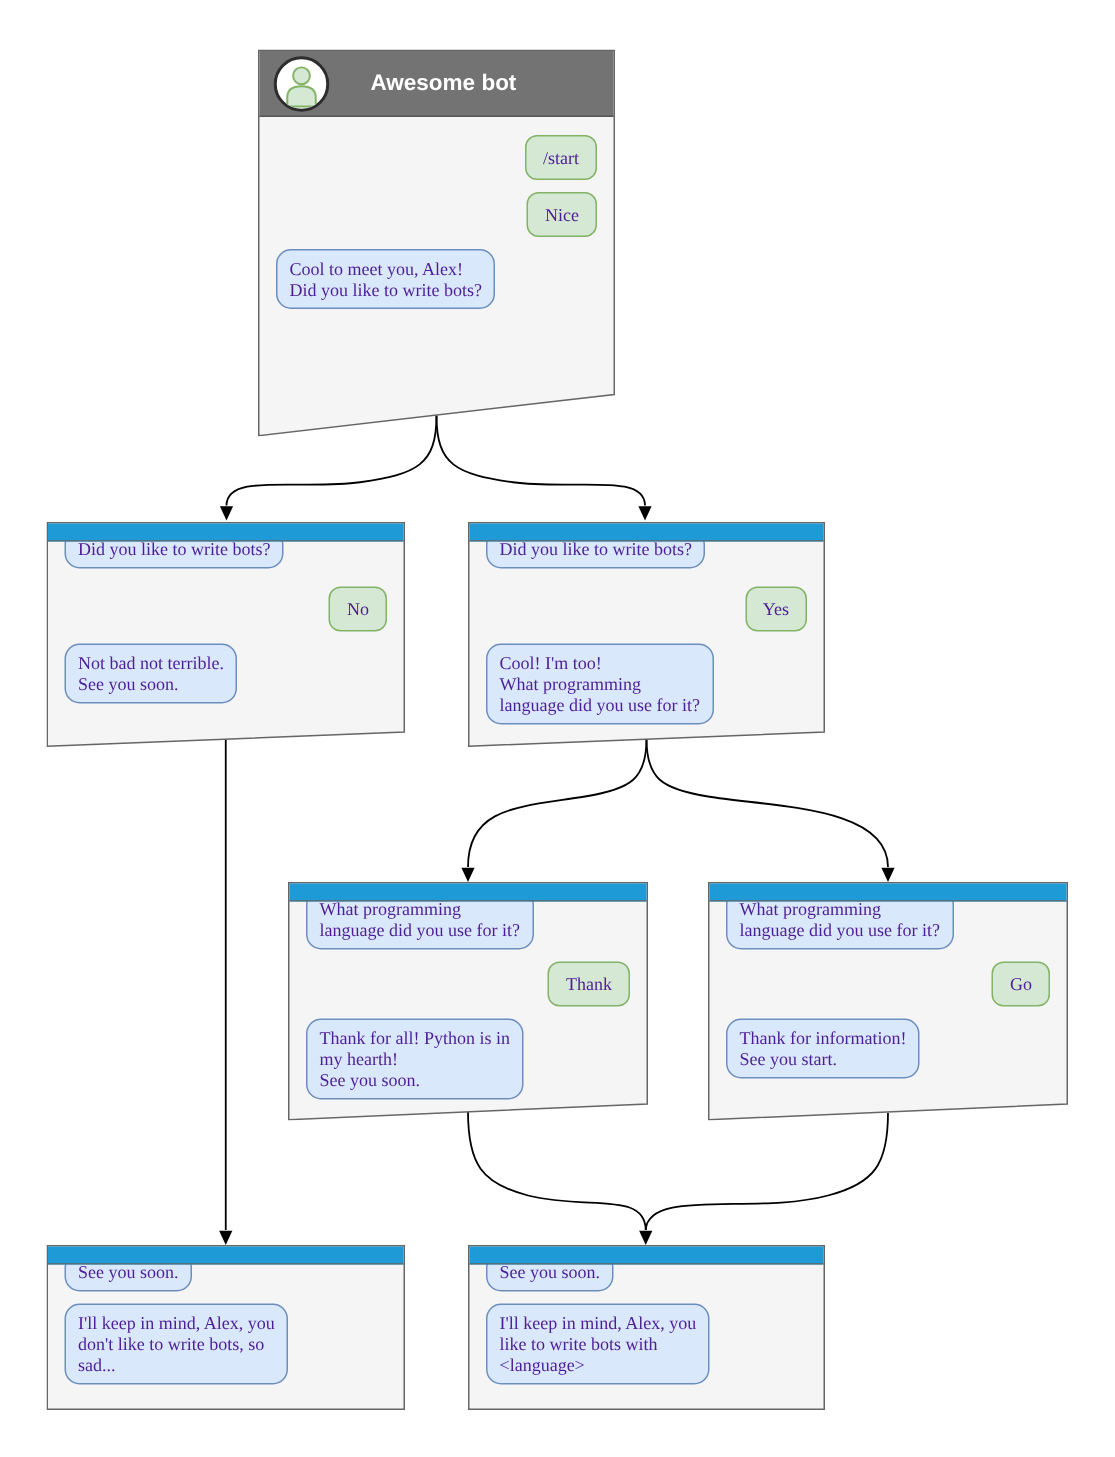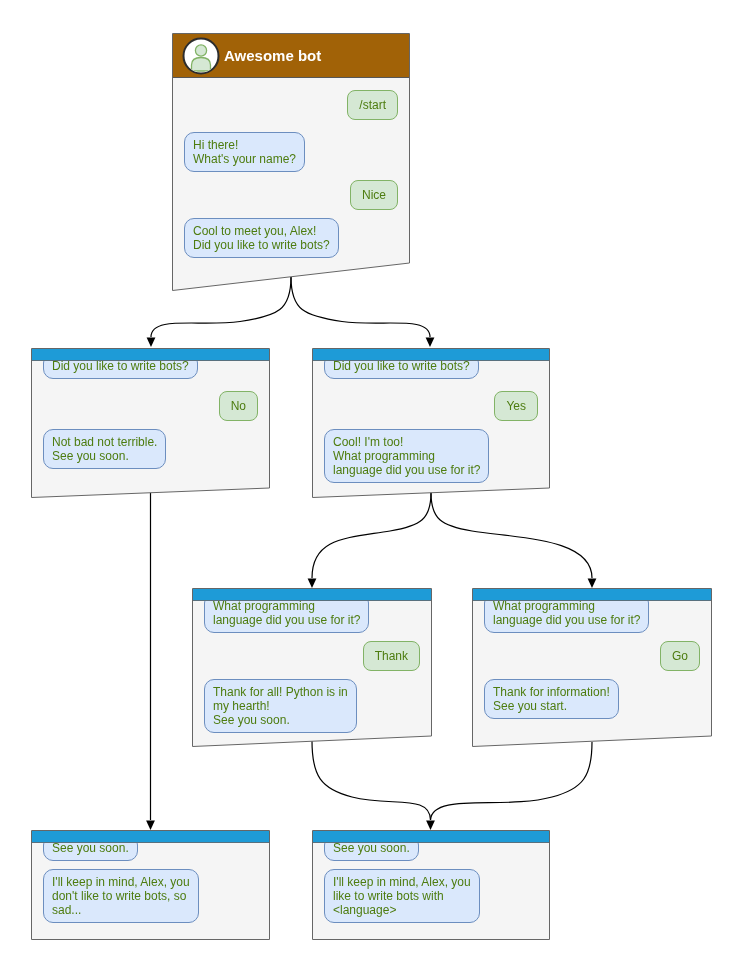--- a/index.html
+++ b/index.html
@@ -4,30 +4,30 @@
 <style>
   html,body{margin:0;padding:0;background:#ffffff;}
   .canvas{position:relative;width:743px;height:971px;background:#ffffff;overflow:hidden;
           font-family:"Liberation Sans",sans-serif;}
   .connectors{position:absolute;left:0;top:0;z-index:1;}
   .win{position:absolute;z-index:2;}
   .frame{position:absolute;left:0;top:0;z-index:1;}
   .frame polygon{fill:#f5f5f5;stroke:#666666;stroke-width:1;}
   .strip{position:absolute;top:1px;left:1px;right:1px;height:11px;background:#1e9bd7;
          border-bottom:1px solid #58707e;z-index:3;}
-  .hdrA{position:absolute;top:1px;left:1px;right:1px;height:44px;background:#a16207;
+  .hdrA{position:absolute;top:1px;left:1px;right:1px;height:44px;background:#737373;
         border-bottom:1px solid #565656;z-index:3;display:flex;align-items:center;
-        gap:4px;padding-left:9px;box-sizing:border-box;}
+        gap:27px;padding-left:9px;box-sizing:border-box;}
   .title{color:#ffffff;font-size:15px;font-weight:bold;}
   .body{position:absolute;left:1px;right:1px;z-index:2;display:flex;flex-direction:column;
         align-items:flex-start;}
   .body.big{top:45px;}
   .body.small{top:12px;}
-  .bubble{font-size:12px;line-height:14px;color:#4d7c0f;white-space:pre-line;
-          padding:5px 8px;border-radius:10px;max-width:185px;}
+  .bubble{font-size:12px;line-height:14px;color:#4c1d95;white-space:pre-line;
+          padding:5px 8px;border-radius:10px;max-width:185px;font-family:Liberation Serif, serif;}
   .bot{background:#dae8fc;border:1px solid #6c8ebf;margin-left:11px;}
   .user{background:#d5e8d4;border:1px solid #82b366;align-self:flex-end;margin-right:11px;
         padding:7px 11px;border-radius:8px;}
   .clip{margin-top:-7px;}
   .mt8{margin-top:8px;}
   .mt12{margin-top:12px;}
 </style>
 </head>
 <body>
 
@@ -67,22 +67,20 @@
           <g clip-path="url(#avclip)">
             <path d="M9.5,34 L9.5,28 Q9.5,20.5 19,20.5 Q28.5,20.5 28.5,28 L28.5,34 Z" fill="#d5e8d4" stroke="#82b366" stroke-width="1.3"></path>
             <circle cx="19" cy="13.5" r="5.6" fill="#d5e8d4" stroke="#82b366" stroke-width="1.3"></circle>
           </g>
         </svg>
       </span>
       <span class="title">Awesome bot</span>
     </div>
     <div class="body big">
       <div class="bubble user mt12">/start</div>
-      <div class="bubble bot mt12">Hi there!
-What's your name?</div>
       <div class="bubble user mt8">Nice</div>
       <div class="bubble bot mt8">Cool to meet you, Alex!
 Did you like to write bots?</div>
     </div>
   </div>
 
   <div class="win" style="left:31px;top:348px;width:239px;height:150px">
     <svg class="frame" width="239" height="150">
       <polygon points="0.5,0.5 238.5,0.5 238.5,140 0.5,149.5"></polygon>
     </svg>

